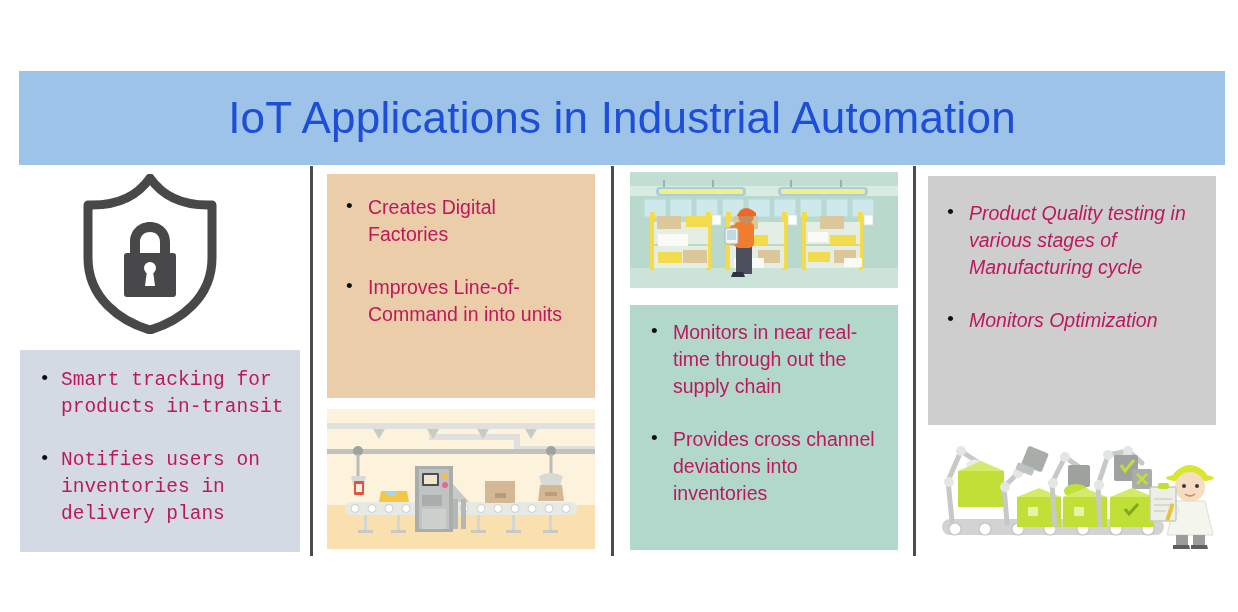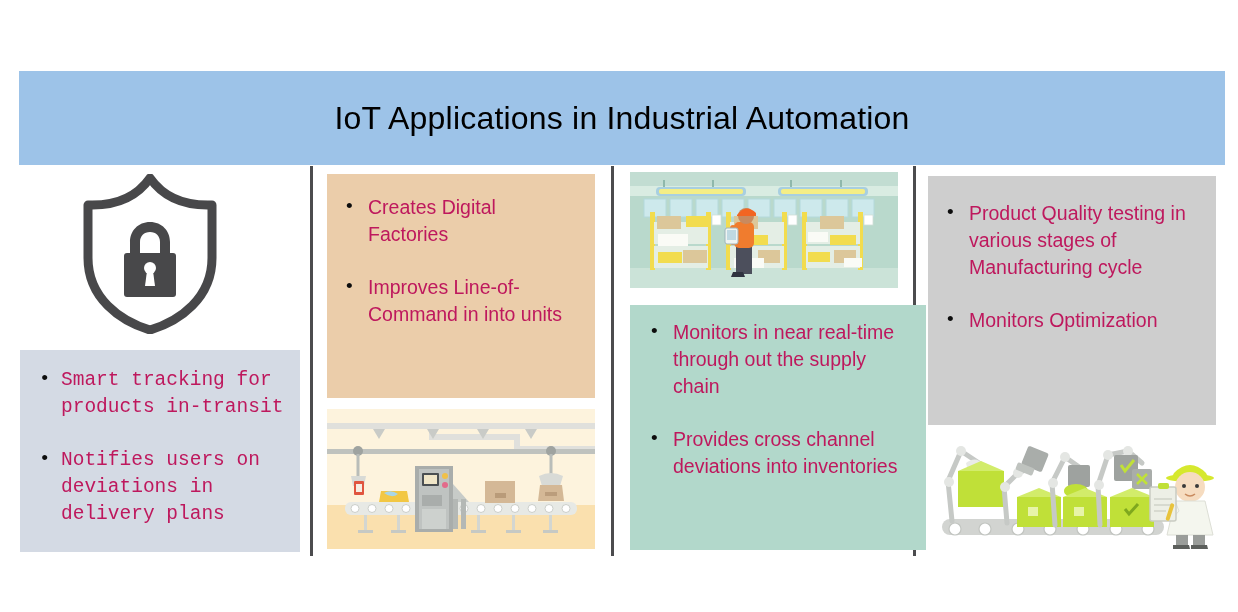--- a/index.html
+++ b/index.html
@@ -28,23 +28,23 @@
     left: 19px;
     top: 71px;
     width: 1206px;
     height: 94px;
     background: #9DC3E8;
     display: flex;
     align-items: center;
     justify-content: center;
   }
   #title-text {
-    font-size: 32px;
+    font-size: 44px;
     font-weight: 400;
-    color: #000000;
+    color: #1d4ed8;
     letter-spacing: 0.2px;
     line-height: 1;
     white-space: nowrap;
   }
 
   
   .divider {
     position: absolute;
     top: 166px;
     width: 3px;
@@ -128,34 +128,35 @@
     left: 630px;
     top: 172px;
     width: 268px;
     height: 116px;
     overflow: hidden;
     background: #CFE6DC;
   }
   #box-supply-chain {
     left: 630px;
     top: 305px;
-    width: 296px;
+    width: 268px;
     height: 245px;
     background: #B2D8CB;
     padding: 14px 10px 0 12px;
   }
 
   
   #box-quality {
     left: 928px;
     top: 176px;
     width: 288px;
     height: 284px;
     background: #CECECE;
     padding: 24px 12px 0 10px;
+    font-style: italic;
   }
   #robotics-image {
     position: absolute;
     left: 928px;
     top: 425px;
     width: 292px;
     height: 128px;
     overflow: hidden;
     background: #ffffff;
   }
@@ -181,21 +182,21 @@
       <path d="M74 48 C 62 48, 54 57, 54 68 L 54 80 L 64 80 L 64 68 C 64 62, 68 58, 74 58 C 80 58, 84 62, 84 68 L 84 80 L 94 80 L 94 68 C 94 57, 86 48, 74 48 Z" fill="#48484A"></path>
       <rect x="48" y="79" width="52" height="44" rx="3" fill="#48484A"></rect>
       <circle cx="74" cy="94" r="6" fill="#ffffff"></circle>
       <path d="M71 97 L 77 97 L 79 112 L 69 112 Z" fill="#ffffff"></path>
     </svg>
   </div>
 
   <div class="textbox" id="box-transit">
     <ul class="bullet-list">
       <li class="bullet-item">Smart tracking for products in-transit</li>
-      <li class="bullet-item">Notifies  users on deviations in delivery plans</li>
+      <li class="bullet-item">Notifies  users on inventories in delivery plans</li>
     </ul>
   </div>
 
   <div class="textbox" id="box-digital-factory">
     <ul class="bullet-list">
       <li class="bullet-item">Creates   Digital Factories</li>
       <li class="bullet-item">Improves Line-of-Command in into units</li>
     </ul>
   </div>
 

